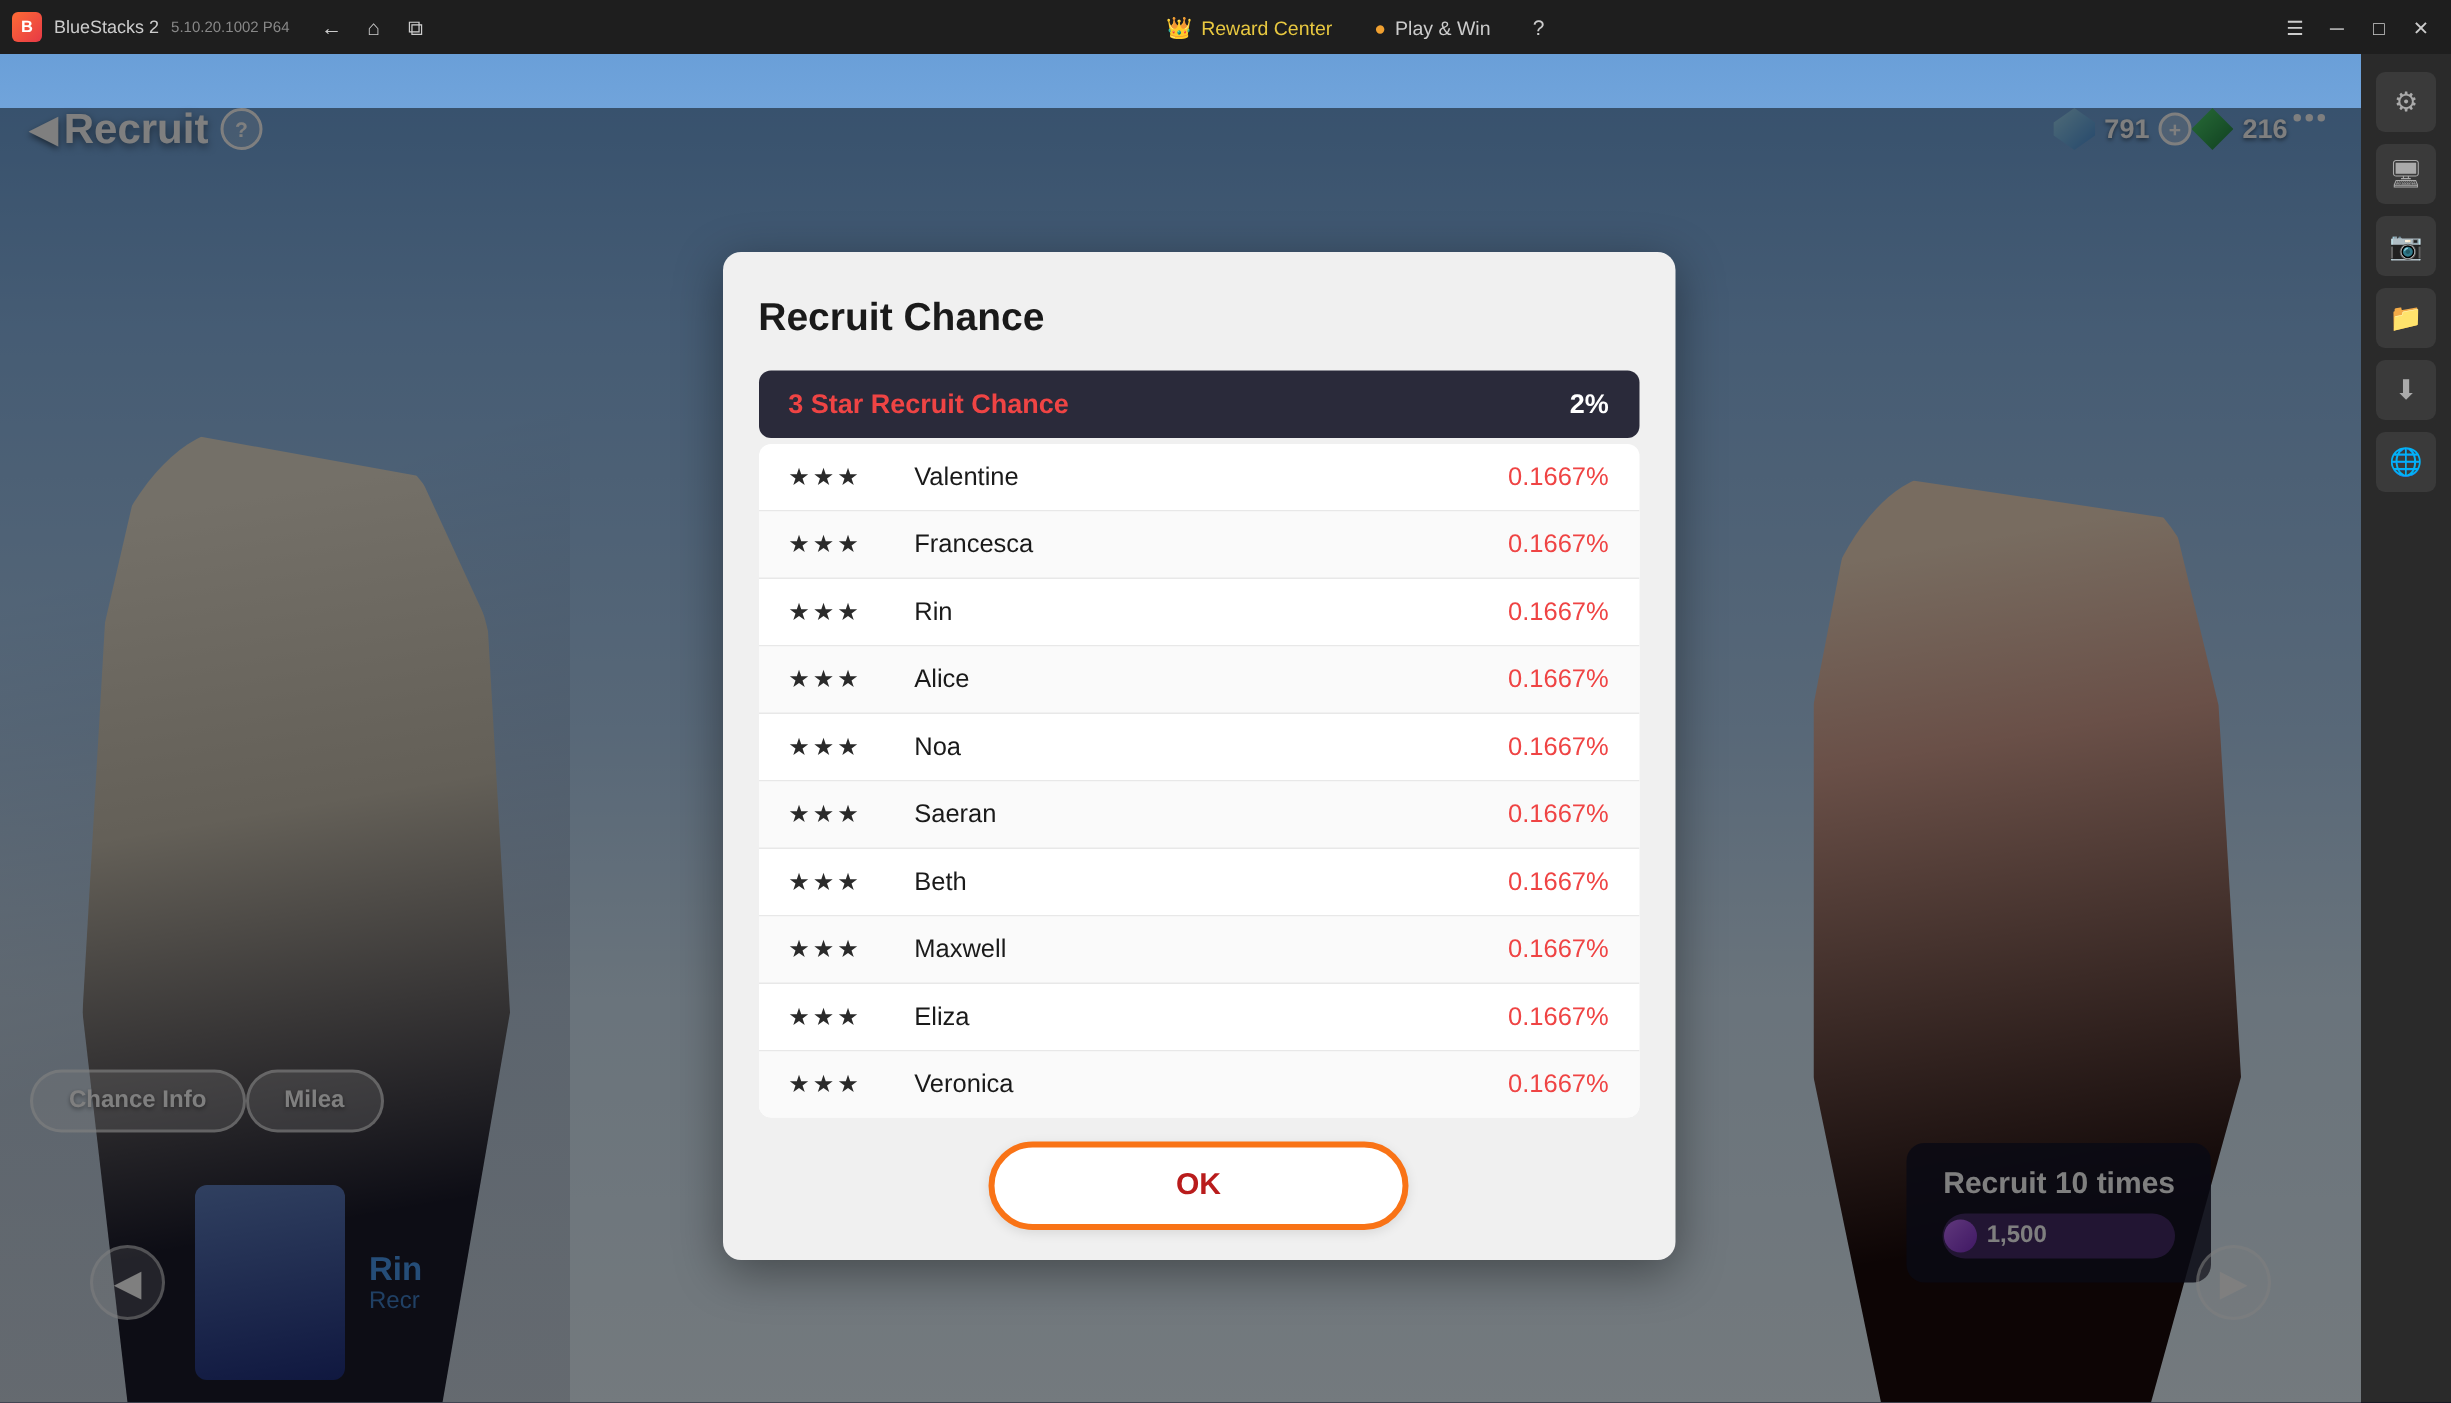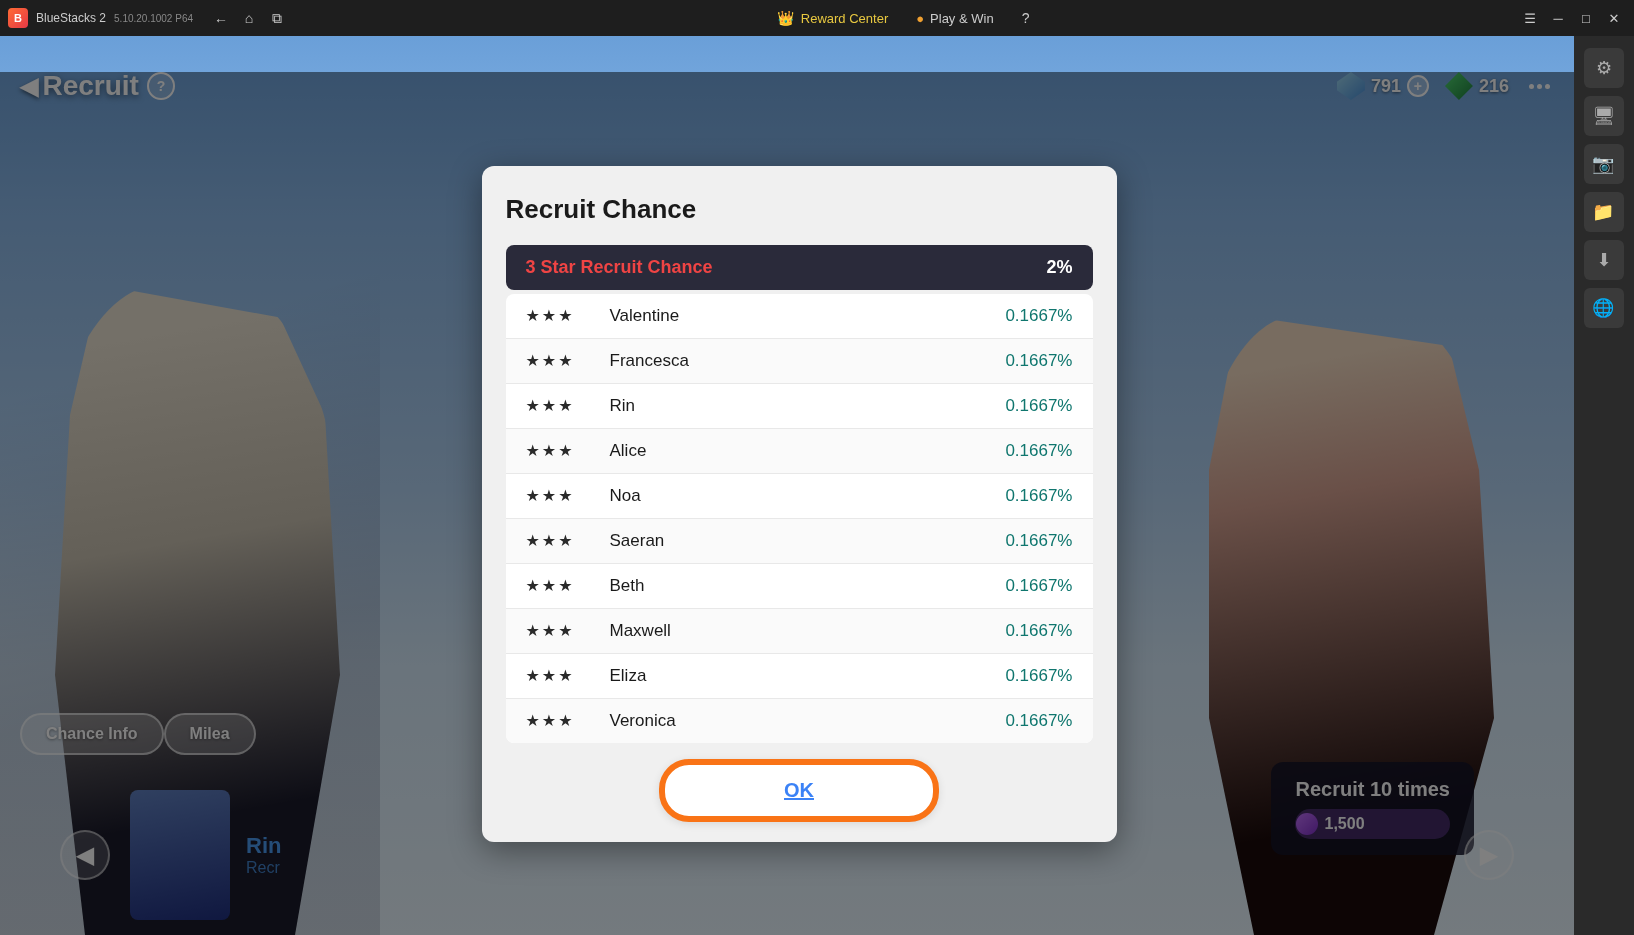--- a/index.html
+++ b/index.html
@@ -239,22 +239,21 @@
       cursor: pointer;
       margin-left: 8px;
       display: flex;
       align-items: center;
       justify-content: center;
     }
 
     .currency-area {
       margin-left: auto;
       display: flex;
-      align-items: center;
-      gap: 16px;
+      align-items: flex-start;
     }
 
     .currency-item {
       display: flex;
       align-items: center;
       gap: 6px;
     }
 
     .gem-icon {
       width: 28px;
@@ -556,39 +555,38 @@
     }
 
     .char-row-name {
       flex: 1;
       font-size: 17px;
       color: #1a1a1a;
     }
 
     .char-row-chance {
       font-size: 17px;
-      color: #0f766e;
+      color: #ef4444;
       text-align: center;
     }
 
     
     .modal-ok-btn {
       display: block;
       width: 280px;
       margin: 16px auto 0;
       padding: 14px 0;
       background: white;
-      border: 6px solid #f97316;
+      border: 4px solid #f97316;
       border-radius: 30px;
       font-size: 20px;
       font-weight: bold;
-      color: #3b82f6;
+      color: #b91c1c;
       cursor: pointer;
       box-shadow: 0 2px 8px rgba(0,0,0,0.1);
-      text-decoration: underline;
     }
 
     
     .char-list::-webkit-scrollbar { width: 6px; }
     .char-list::-webkit-scrollbar-track { background: #f0f0f0; }
     .char-list::-webkit-scrollbar-thumb { background: #ccc; border-radius: 3px; }
   </style>
 </head>
 <body>
 

